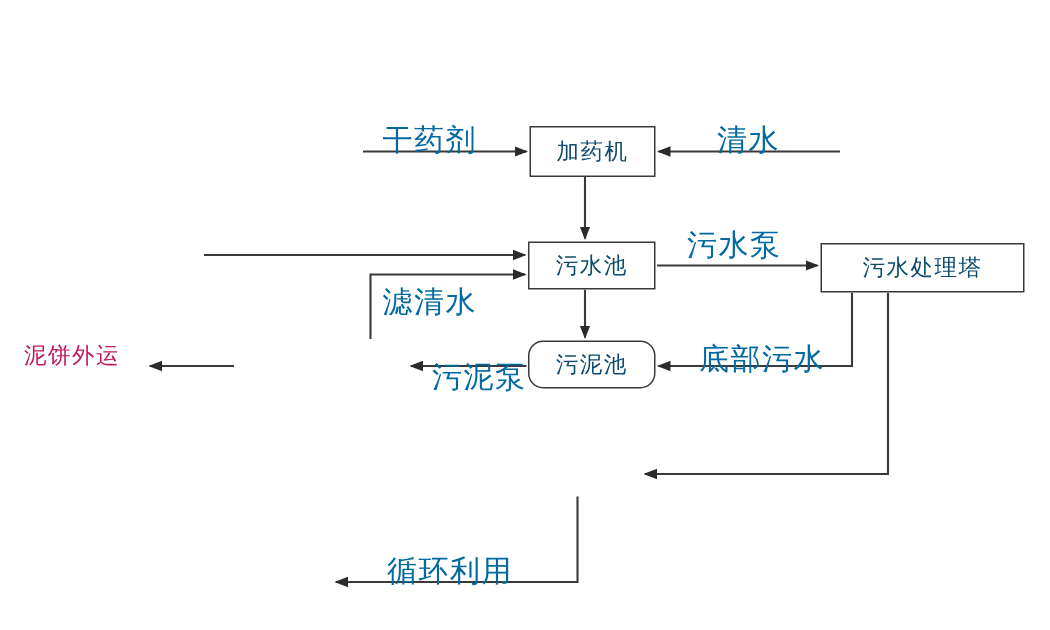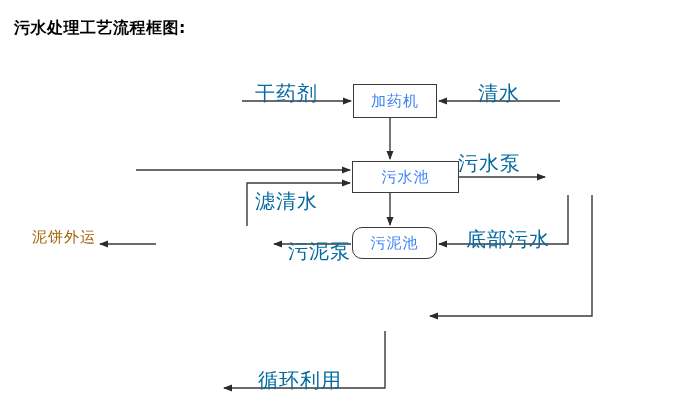--- a/index.html
+++ b/index.html
@@ -30,51 +30,49 @@
     left: 0;
     top: 0;
     width: 700px;
     height: 420px;
   }
   .node {
     position: absolute;
     box-sizing: border-box;
     border: 1px solid #3a3a3a;
     background: #ffffff;
-    color: #3b82f6;
+    color: #0c4a6e;
     font-size: 15px;
     display: flex;
     align-items: center;
     justify-content: center;
     white-space: nowrap;
     letter-spacing: 1px;
   }
   .edge-label {
     position: absolute;
     font-size: 20px;
     color: #0369a1;
     white-space: nowrap;
     letter-spacing: 1px;
     background: transparent;
   }
   .term-label {
     position: absolute;
     font-size: 15px;
-    color: #a16207;
+    color: #be185d;
     white-space: nowrap;
     letter-spacing: 1px;
-    margin-left: 16px;
   }
 </style>
 </head>
 <body>
 
 <div id="page">
 
-  <div id="title">污水处理工艺流程框图:</div>
 
   <svg class="wires" viewBox="0 0 700 420" xmlns="http://www.w3.org/2000/svg">
     <defs>
       <marker id="ah" markerWidth="9" markerHeight="9" refX="8" refY="4.5" orient="auto" markerUnits="userSpaceOnUse">
         <path d="M0,1 L9,4.5 L0,8 Z" fill="#2b2b2b"></path>
       </marker>
     </defs>
     <g fill="none" stroke="#3a3a3a" stroke-width="1.4">
 
       <path d="M242,101 L351,101" marker-end="url(#ah)"></path>
@@ -100,24 +98,27 @@
       <path d="M592,195 L592,316 L430,316" marker-end="url(#ah)"></path>
 
       <path d="M385,331 L385,388 L224,388" marker-end="url(#ah)"></path>
     </g>
   </svg>
 
   <div class="node" style="left:353px; top:84px; width:84px; height:34px;">
     <span>加药机</span>
   </div>
 
-  <div class="node" style="left:352px; top:161px; width:107px; height:32px;">
+  <div class="node" style="left:352px; top:161px; width:85px; height:32px;">
     <span>污水池</span>
   </div>
 
+  <div class="node" style="left:547px; top:162px; width:136px; height:33px;">
+    <span>污水处理塔</span>
+  </div>
 
 
   <div class="node" style="left:352px; top:227px; width:85px; height:32px;border-radius:10px;">
     <span>污泥池</span>
   </div>
 
 
   <div class="edge-label" style="left:255px; top:80px;">干药剂</div>
 
   <div class="edge-label" style="left:478px; top:80px;">清水</div>

